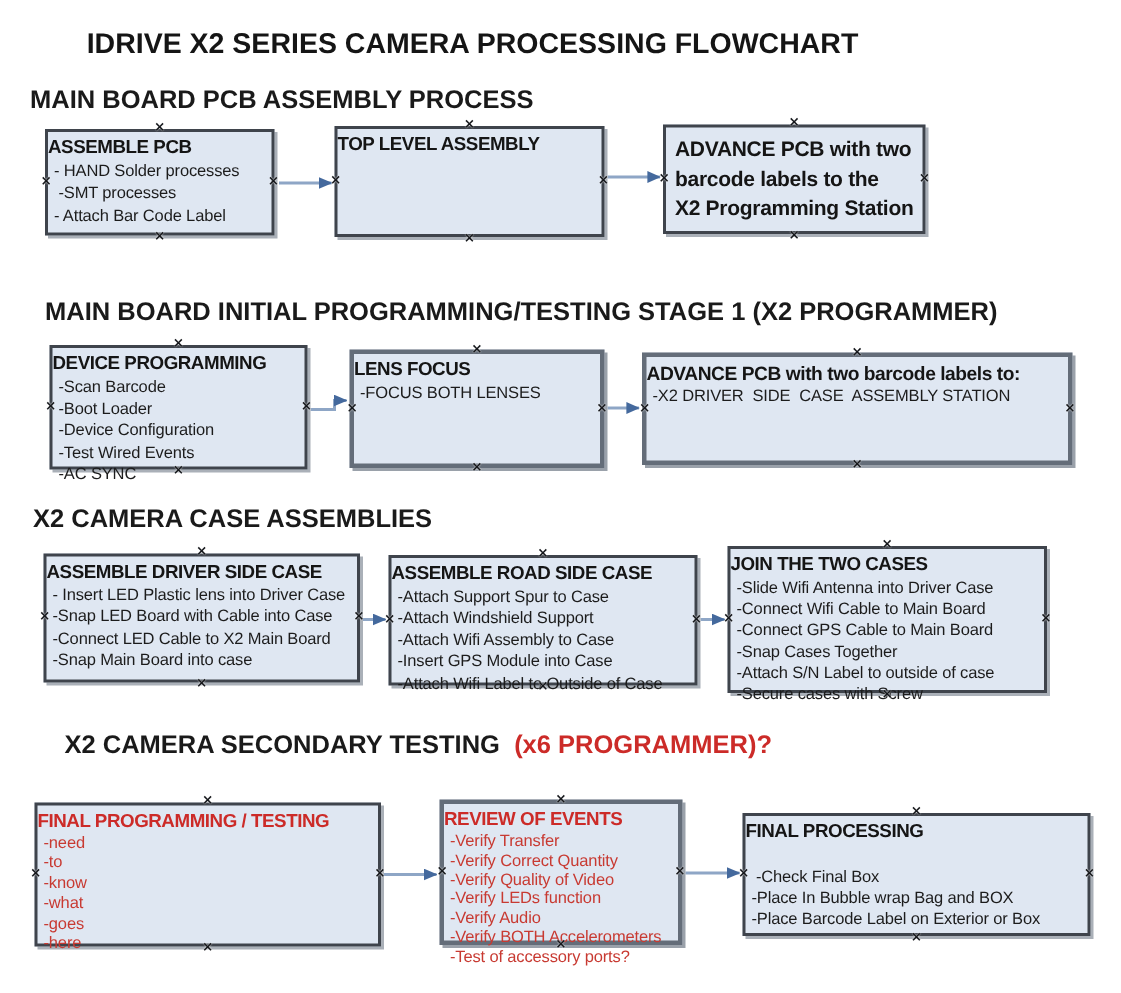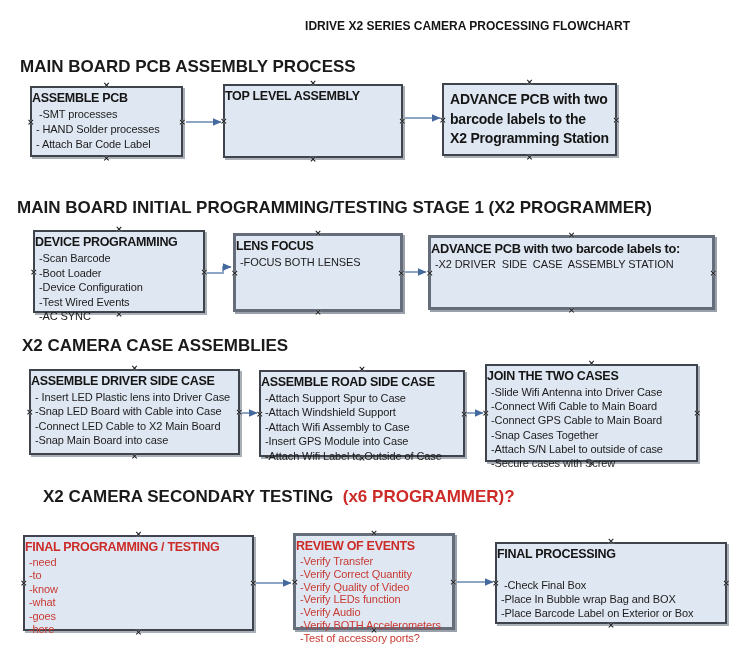--- a/index.html
+++ b/index.html
@@ -1,28 +1,28 @@
 <!DOCTYPE html>
 <html><head>
 <meta charset="utf-8">
 <style>
   html,body{margin:0;padding:0;background:#ffffff;}
   .canvas{
     position:relative;width:747px;height:662px;background:#ffffff;
     font-family:"Liberation Sans", sans-serif;color:#111;overflow:hidden;
   }
   .main-title{
-    position:absolute;top:19px;left:0;width:630px;text-align:right;
-    font-size:12px;font-weight:bold;letter-spacing:0px;color:#151515;
+    position:absolute;top:19px;left:0;width:630px;text-align:center;
+    font-size:19px;font-weight:bold;letter-spacing:0px;color:#151515;
   }
   .section-heading{
     position:absolute;font-size:17px;font-weight:bold;color:#1a1a1a;white-space:pre;
   }
   .sh-1{left:20px;top:57px;}
-  .sh-2{left:17px;top:198px;}
+  .sh-2{left:30px;top:198px;}
   .sh-3{left:22px;top:336px;}
   .sh-4{left:43px;top:487px;}
   .flow-box{
     position:absolute;background:#dfe7f2;border:2px solid #3f444c;
     box-shadow:2px 2px 0 #aab0b8;box-sizing:border-box;
   }
   .thick{border:3px solid #646d79;box-shadow:2px 2px 0 #9aa1aa;}
   .box-title{
     font-weight:bold;font-size:12.5px;letter-spacing:-0.3px;
     padding:3px 0 1px 0;white-space:pre-line;line-height:15px;color:#151515;
@@ -84,21 +84,21 @@
     <polyline points="207,273 223,273 223,267 231,267" fill="none" stroke="#8ea6c6" stroke-width="2" marker-end="url(#ah)"></polyline>
     <polyline points="405,272 426,272" fill="none" stroke="#8ea6c6" stroke-width="2" marker-end="url(#ah)"></polyline>
     <polyline points="242,413 257,413" fill="none" stroke="#8ea6c6" stroke-width="2" marker-end="url(#ah)"></polyline>
     <polyline points="467,413 483,413" fill="none" stroke="#8ea6c6" stroke-width="2" marker-end="url(#ah)"></polyline>
     <polyline points="256,583 291,583" fill="none" stroke="#8ea6c6" stroke-width="2" marker-end="url(#ah)"></polyline>
     <polyline points="457,582 493,582" fill="none" stroke="#8ea6c6" stroke-width="2" marker-end="url(#ah)"></polyline>
   </svg>
 
   <div class="flow-box bx-a">
     <div class="box-title">ASSEMBLE PCB</div>
-    <div class="box-items"><div> -SMT processes</div><div>- HAND Solder processes</div><div>- Attach Bar Code Label</div></div>
+    <div class="box-items"><div>- HAND Solder processes</div><div> -SMT processes</div><div>- Attach Bar Code Label</div></div>
   <span class="anchor top">×</span>
       <span class="anchor bottom">×</span>
       <span class="anchor left">×</span>
       <span class="anchor right">×</span>
     </div>
   <div class="flow-box bx-b">
     <div class="box-title">TOP LEVEL ASSEMBLY</div>
   <span class="anchor top">×</span>
       <span class="anchor bottom">×</span>
       <span class="anchor left">×</span>

